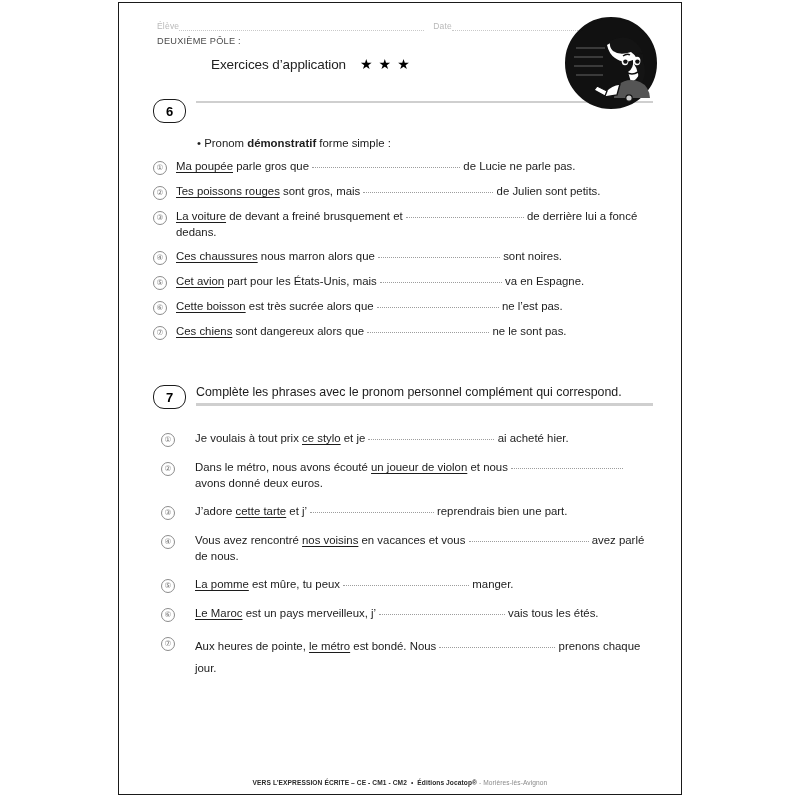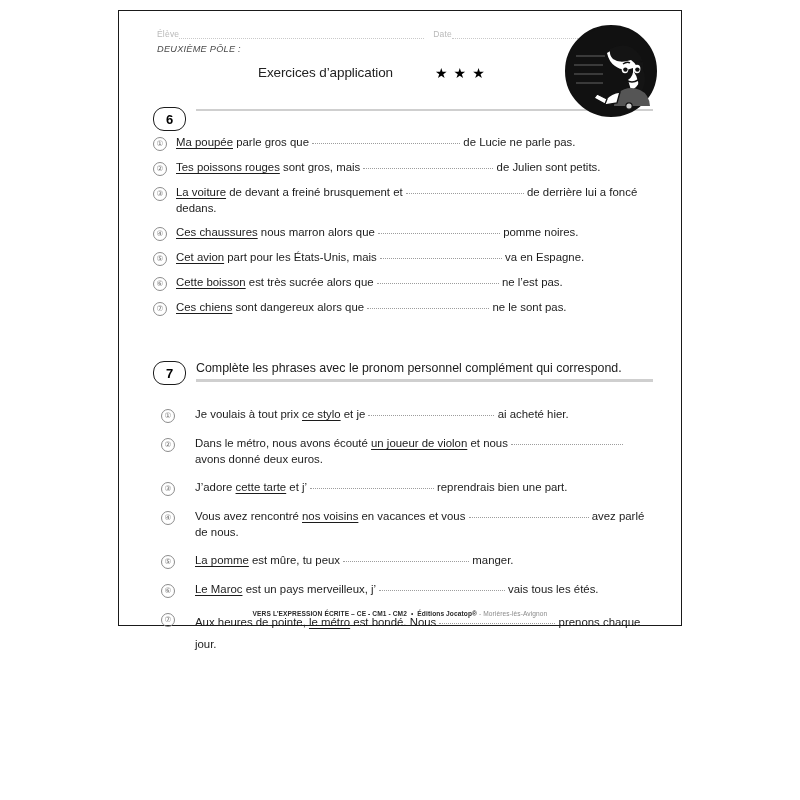--- a/index.html
+++ b/index.html
@@ -11,23 +11,23 @@
     width: 800px;
     height: 800px;
     overflow: hidden;
     font-family: "Liberation Sans", sans-serif;
     color: #231f20;
   }
 
   .page {
     position: absolute;
     left: 118px;
-    top: 10px;
+    top: 2px;
     width: 564px;
-    height: 616px;
+    height: 793px;
     border: 1.6px solid #1a1a1a;
     background: #ffffff;
     box-sizing: border-box;
   }
 
   .inner {
     position: absolute;
     left: 34px;
     top: 16px;
     width: 500px;
@@ -51,21 +51,20 @@
   }
   .id-dots.eleve { width: 245px; }
   .id-dots.date  { width: 180px; }
   .id-gap { width: 9px; }
 
   .title-row {
     display: flex;
     align-items: baseline;
     margin-top: 5px;
     margin-left: 4px;
-    font-style: italic;
   }
   .pole-label {
     font-size: 9.2px;
     letter-spacing: .25px;
     color: #4a4a4a;
     white-space: nowrap;
     padding-bottom: 2px;
   }
   .title-wrap { margin-left: 5px; flex: 1; }
   .main-title {
@@ -78,24 +77,23 @@
   }
   .grad-bar {
     height: 5px;
     margin-top: 2px;
     width: 327px;
     background: linear-gradient(to right, #6d6d6d 0%, #8e8e8e 18%, #bdbdbd 52%, #ebebeb 85%, #ffffff 100%);
   }
 
   .subtitle-row {
     display: flex;
-    align-items: flex-end;
+    align-items: flex-start;
     margin-top: 9px;
-    margin-left: 105px;
-    gap: 28px;
+    margin-left: 58px;
   }
   .subtitle {
     font-size: 13.5px;
     color: #222;
     letter-spacing: -0.1px;
   }
   .stars {
     margin-left: 14px;
     display: flex;
     gap: 6px;
@@ -270,20 +268,23 @@
     </svg>
 
     <div class="exercise">
       <div class="ex-head">
         <div class="ex-num">6</div>
         <div class="ex-instr-wrap">
           <div class="ex-rule"></div>
         </div>
       </div>
 
+      <div class="bullet-line">
+        <span>• Pronom </span><b>démonstratif</b><span> forme simple :</span>
+      </div>
       <div class="items">
 
         <div class="item">
           <div class="circ-num">①</div>
           <div class="item-text"><span class="u">Ma poupée</span><span> parle gros que </span><span class="blank" style="width:148px"></span><span> de Lucie ne parle pas.</span></div>
         </div>
 
         <div class="item">
           <div class="circ-num">②</div>
           <div class="item-text"><span class="u">Tes poissons rouges</span><span> sont gros, mais </span><span class="blank" style="width:130px"></span><span> de Julien sont petits.</span></div>
@@ -293,21 +294,21 @@
           <div class="circ-num">③</div>
           <div class="item-text"><span class="u">La voiture</span><span> de devant a freiné brusquement et </span><span class="blank" style="width:118px"></span><span> de derrière lui a foncé dedans.</span></div>
         </div>
 
       </div>
 
       <div class="items">
 
         <div class="item">
           <div class="circ-num">④</div>
-          <div class="item-text"><span class="u">Ces chaussures</span><span> nous marron alors que </span><span class="blank" style="width:122px"></span><span> pomme noires.</span></div>
+          <div class="item-text"><span class="u">Ces chaussures</span><span> nous marron alors que </span><span class="blank" style="width:122px"></span><span> sont noires.</span></div>
         </div>
 
         <div class="item">
           <div class="circ-num">⑤</div>
           <div class="item-text"><span class="u">Cet avion</span><span> part pour les États-Unis, mais </span><span class="blank" style="width:122px"></span><span> va en Espagne.</span></div>
         </div>
 
         <div class="item">
           <div class="circ-num">⑥</div>
           <div class="item-text"><span class="u">Cette boisson</span><span> est très sucrée alors que </span><span class="blank" style="width:122px"></span><span> ne l’est pas.</span></div>

